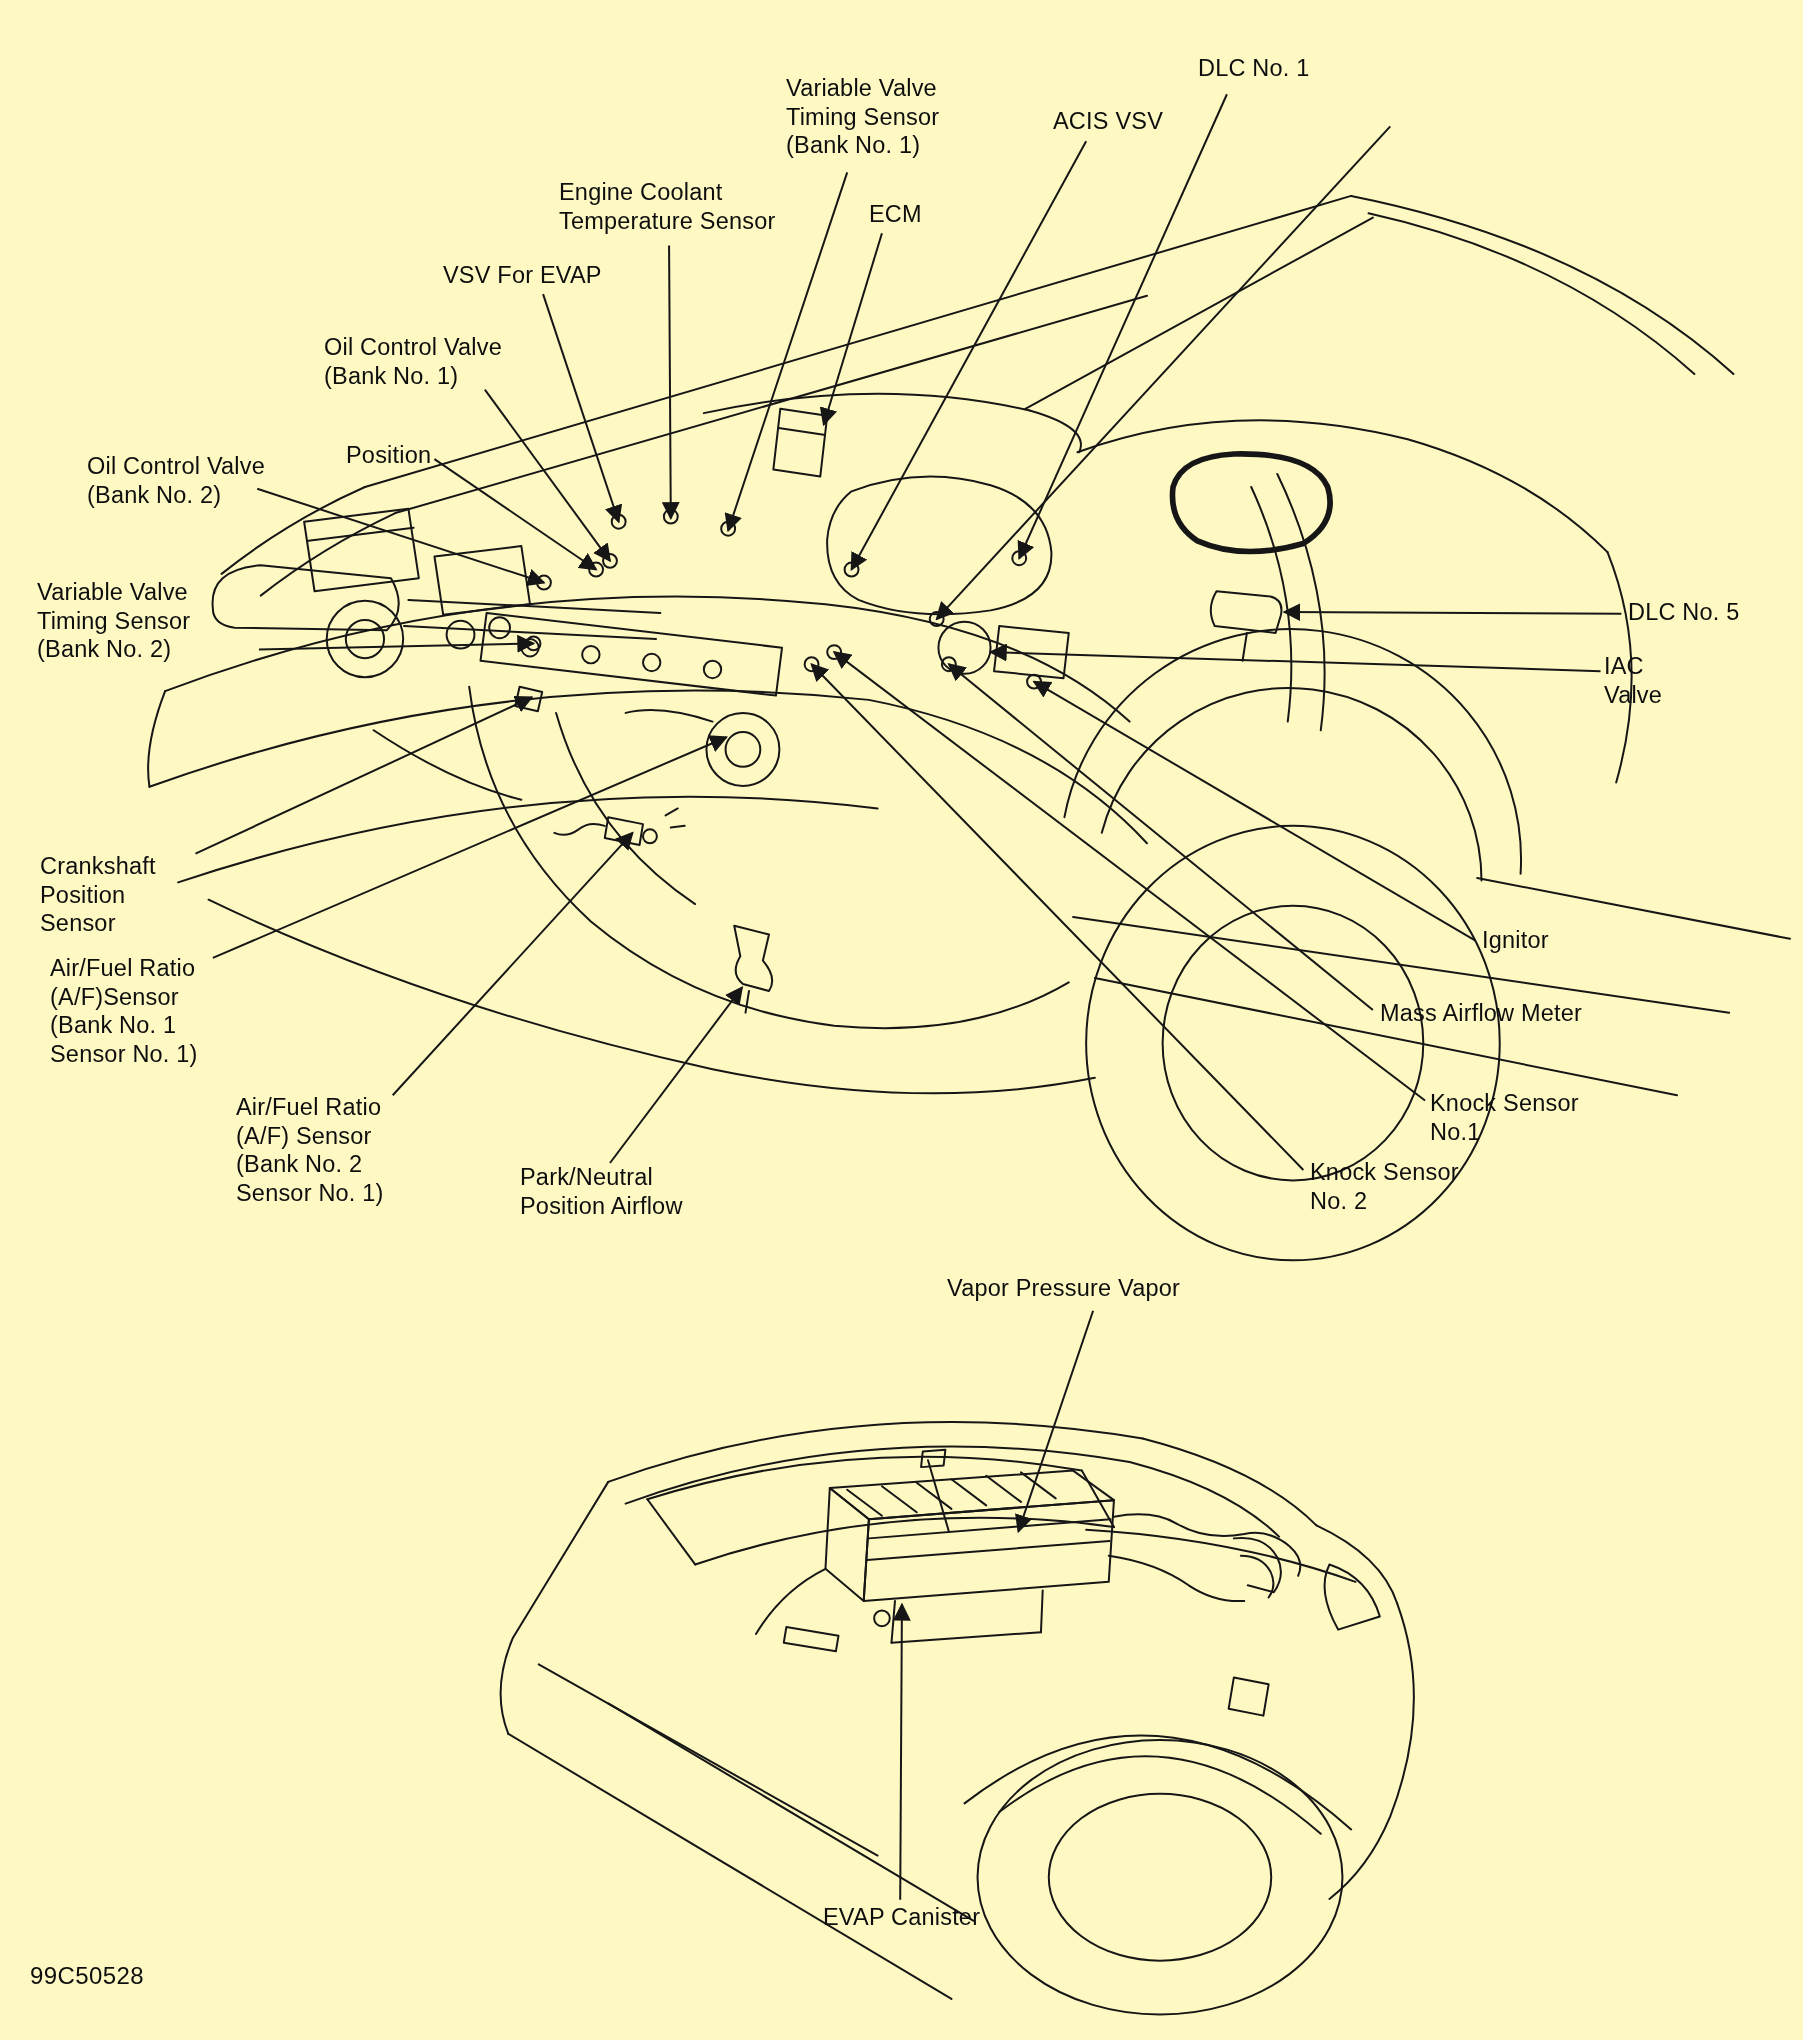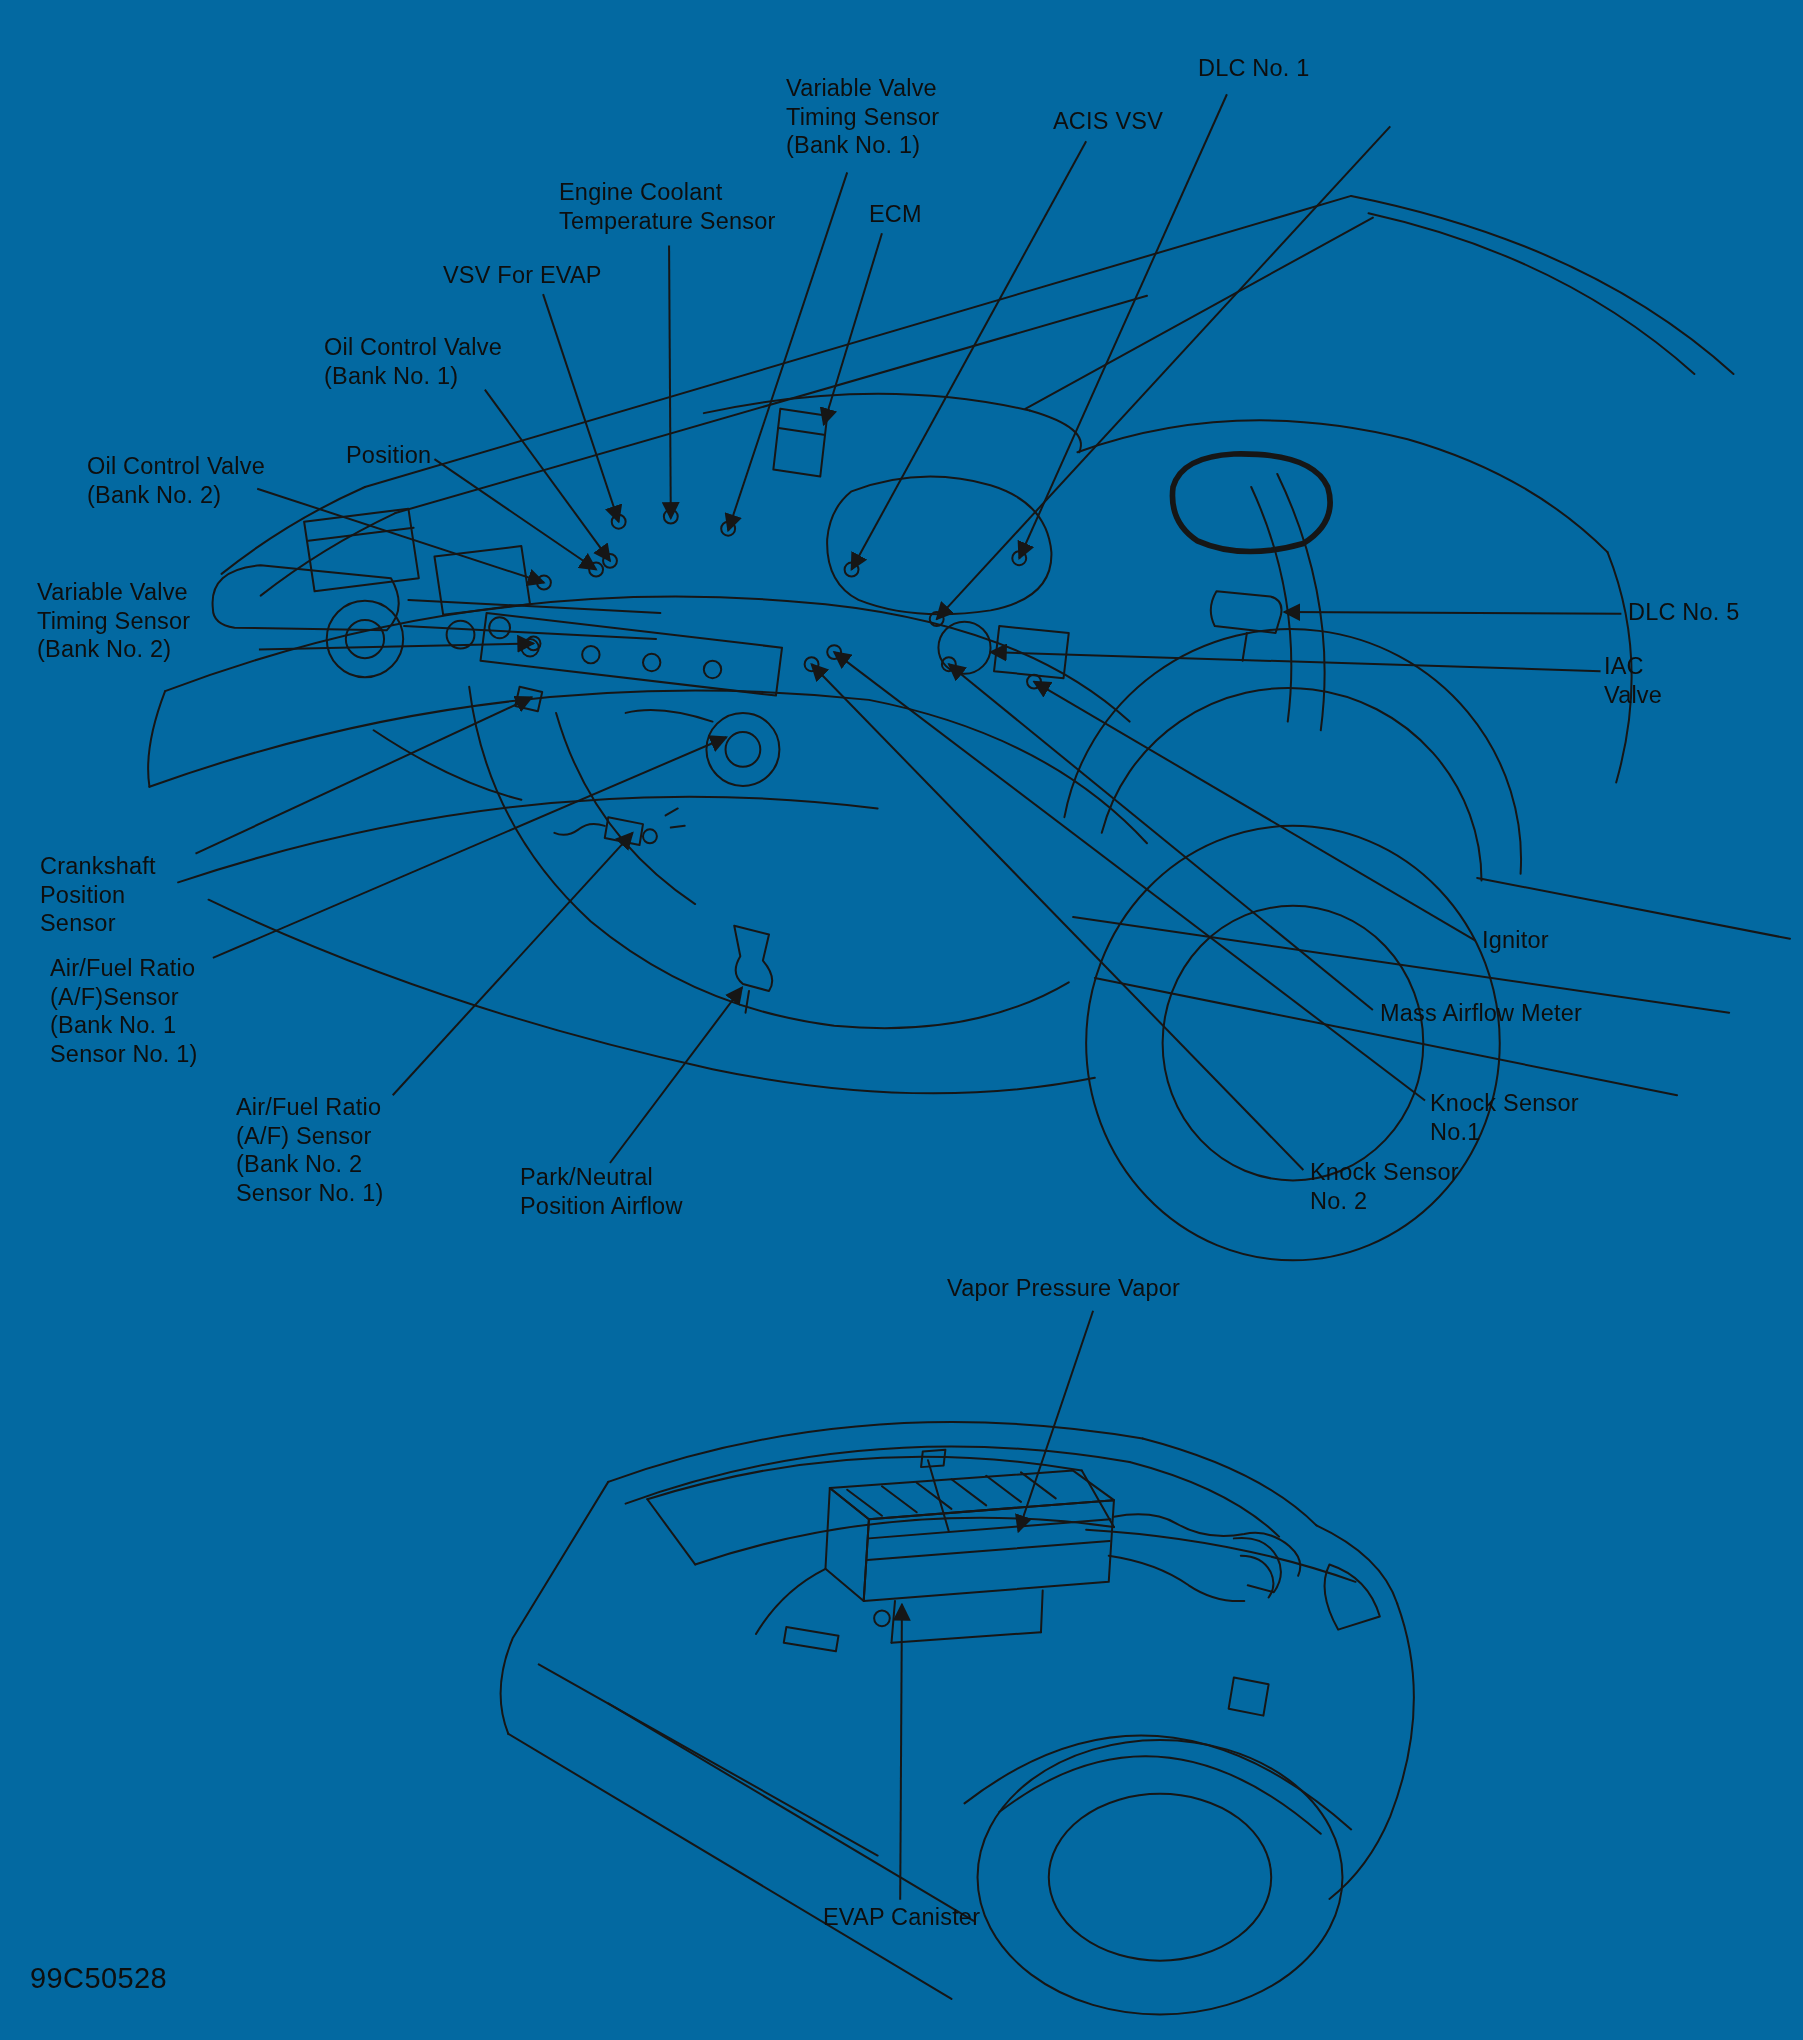--- a/index.html
+++ b/index.html
@@ -1,25 +1,25 @@
 <!DOCTYPE html>
 <html style="font-size:14px"><head>
 <meta charset="utf-8">
 <style>
   html,body{margin:0;padding:0;background:#ffffff;}
   .stage{
-    position:relative;width:1803px;height:2041px;background:#0369a1;
+    position:relative;width:1803px;height:2041px;background:#fef9c3;
     font-family:"Liberation Sans",sans-serif;color:#0e0e0e;overflow:hidden;
   }
   .art{position:absolute;left:0;top:0;width:1803px;height:2041px;}
   .label{
     position:absolute;font-size:23.5px;line-height:1.22;white-space:pre-line;
     letter-spacing:0.2px;color:#0e0e0e;
   }
-  .code{position:absolute;font-size:29px;color:#0e0e0e;letter-spacing:0.4px;}
+  .code{position:absolute;font-size:24px;color:#0e0e0e;letter-spacing:0.4px;}
   .ln{stroke:#161616;stroke-width:2.3;fill:none;stroke-linecap:round;stroke-linejoin:round;}
   .thick{stroke:#161616;stroke-width:6.5;fill:none;stroke-linejoin:round;}
   .leader{stroke:#161616;stroke-width:2.3;}
   .dot{fill:none;stroke:#161616;stroke-width:2.3;}
 </style>
 </head>
 <body>
 
 <div class="stage">
 

